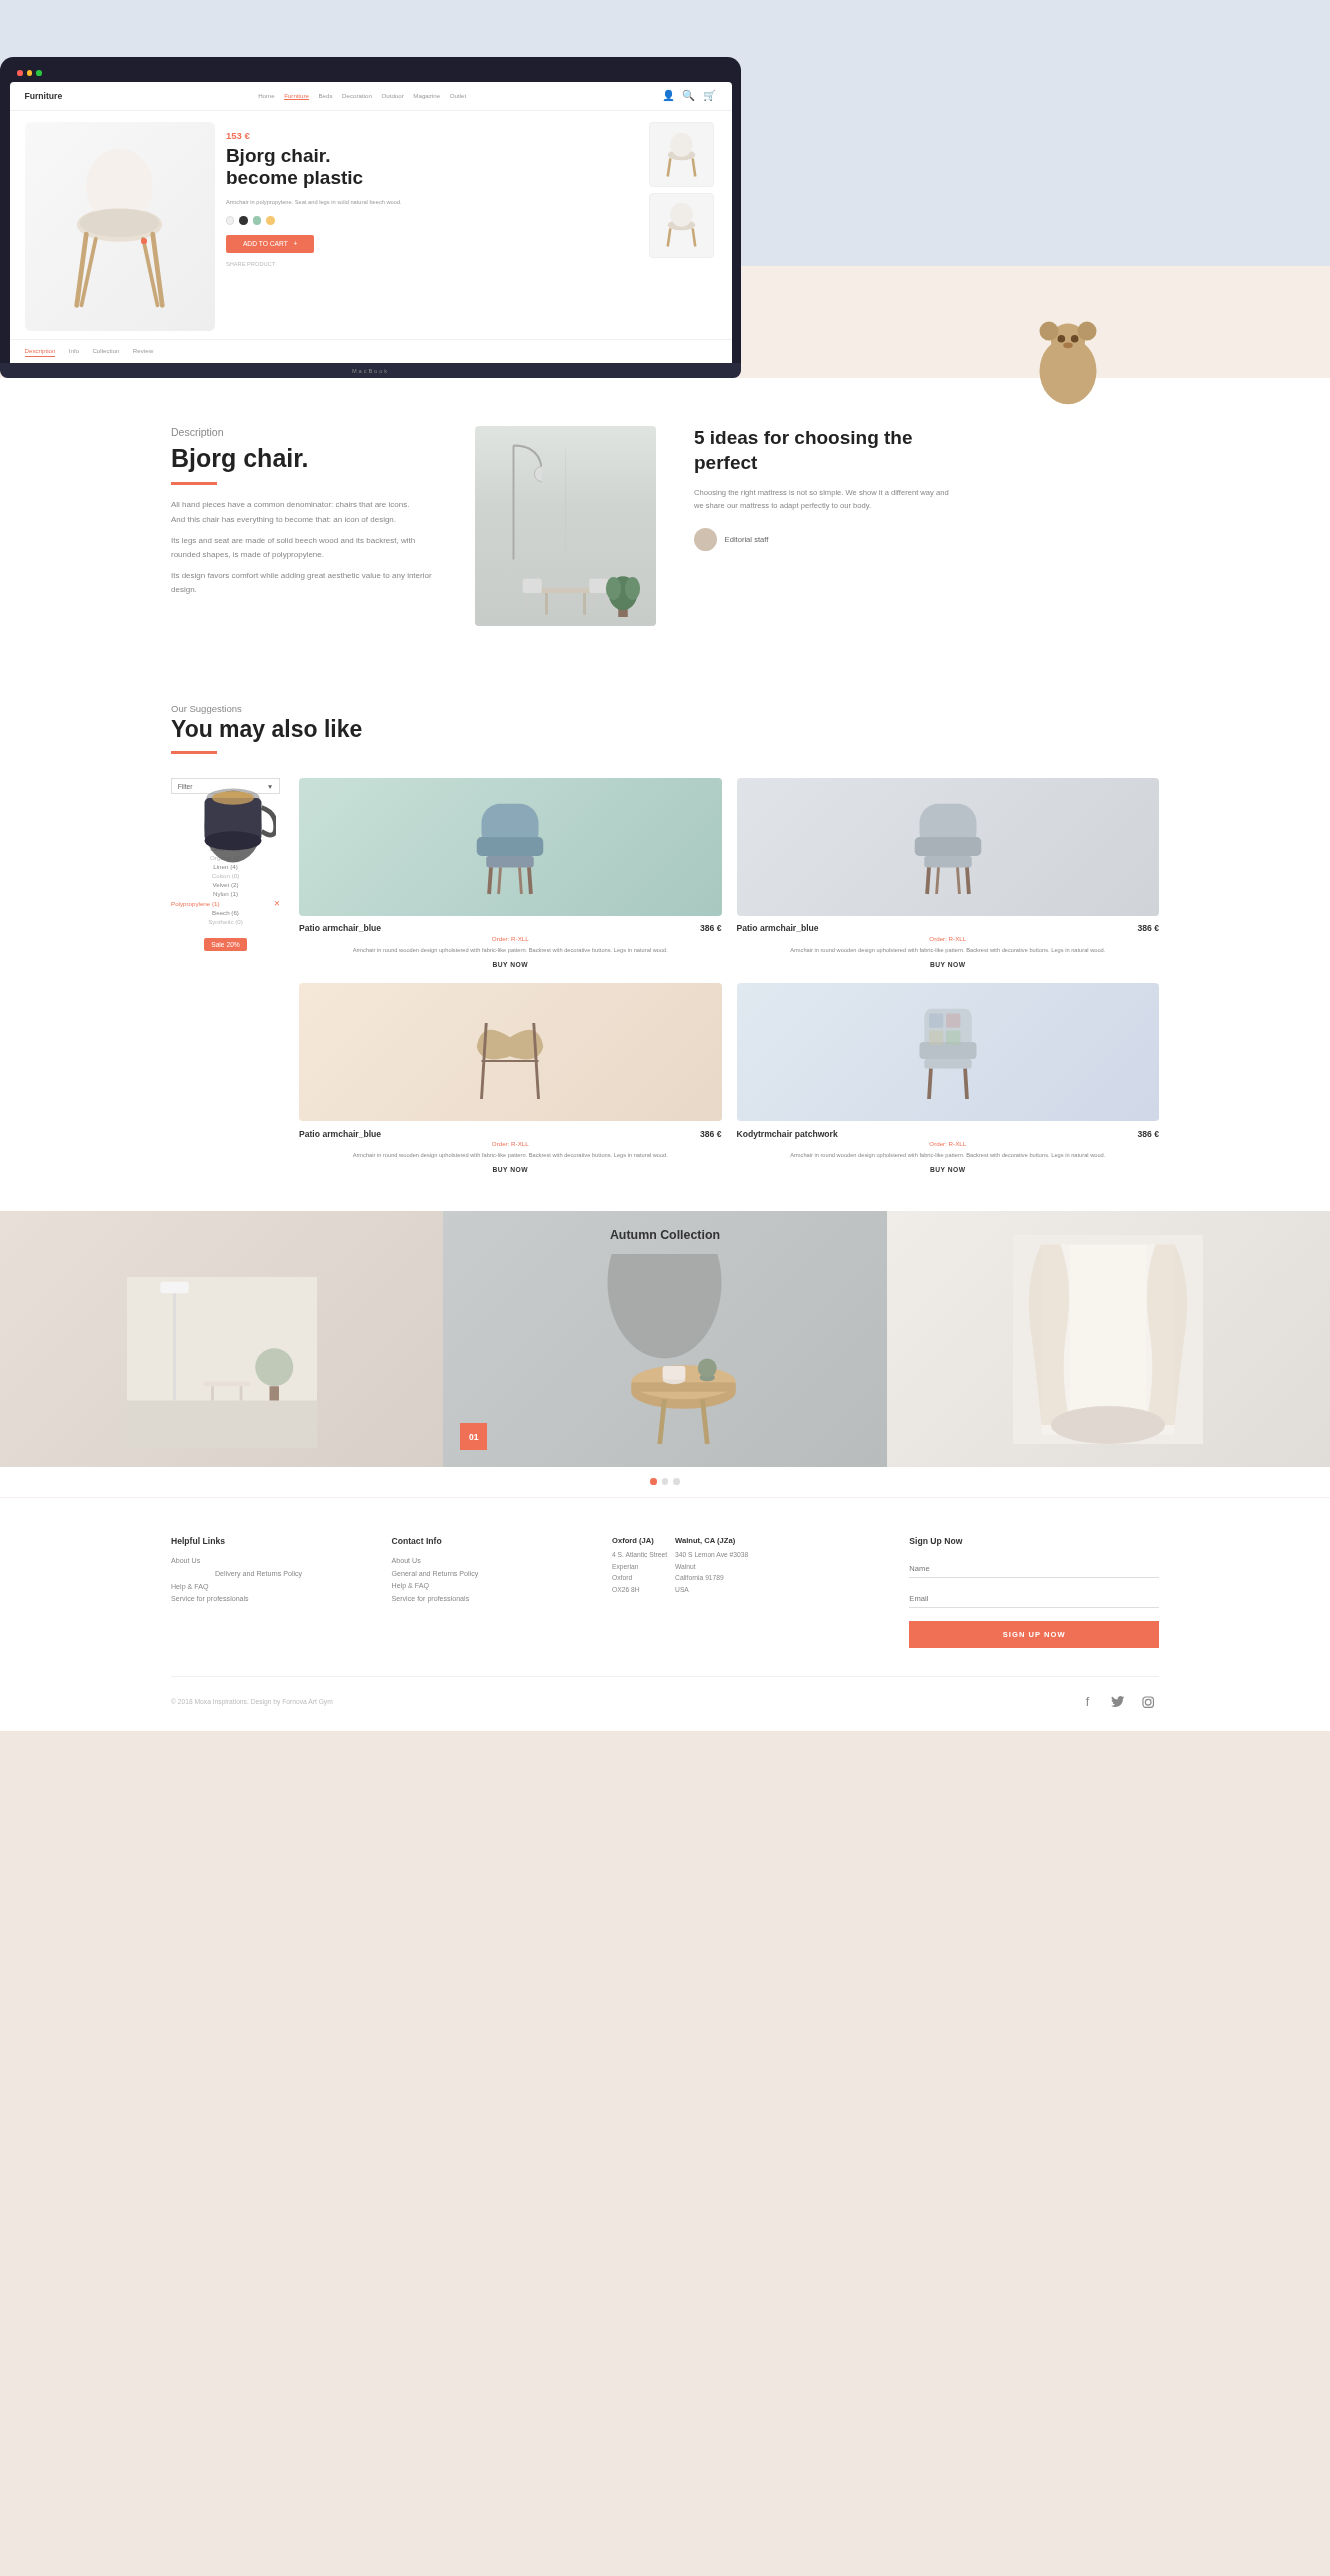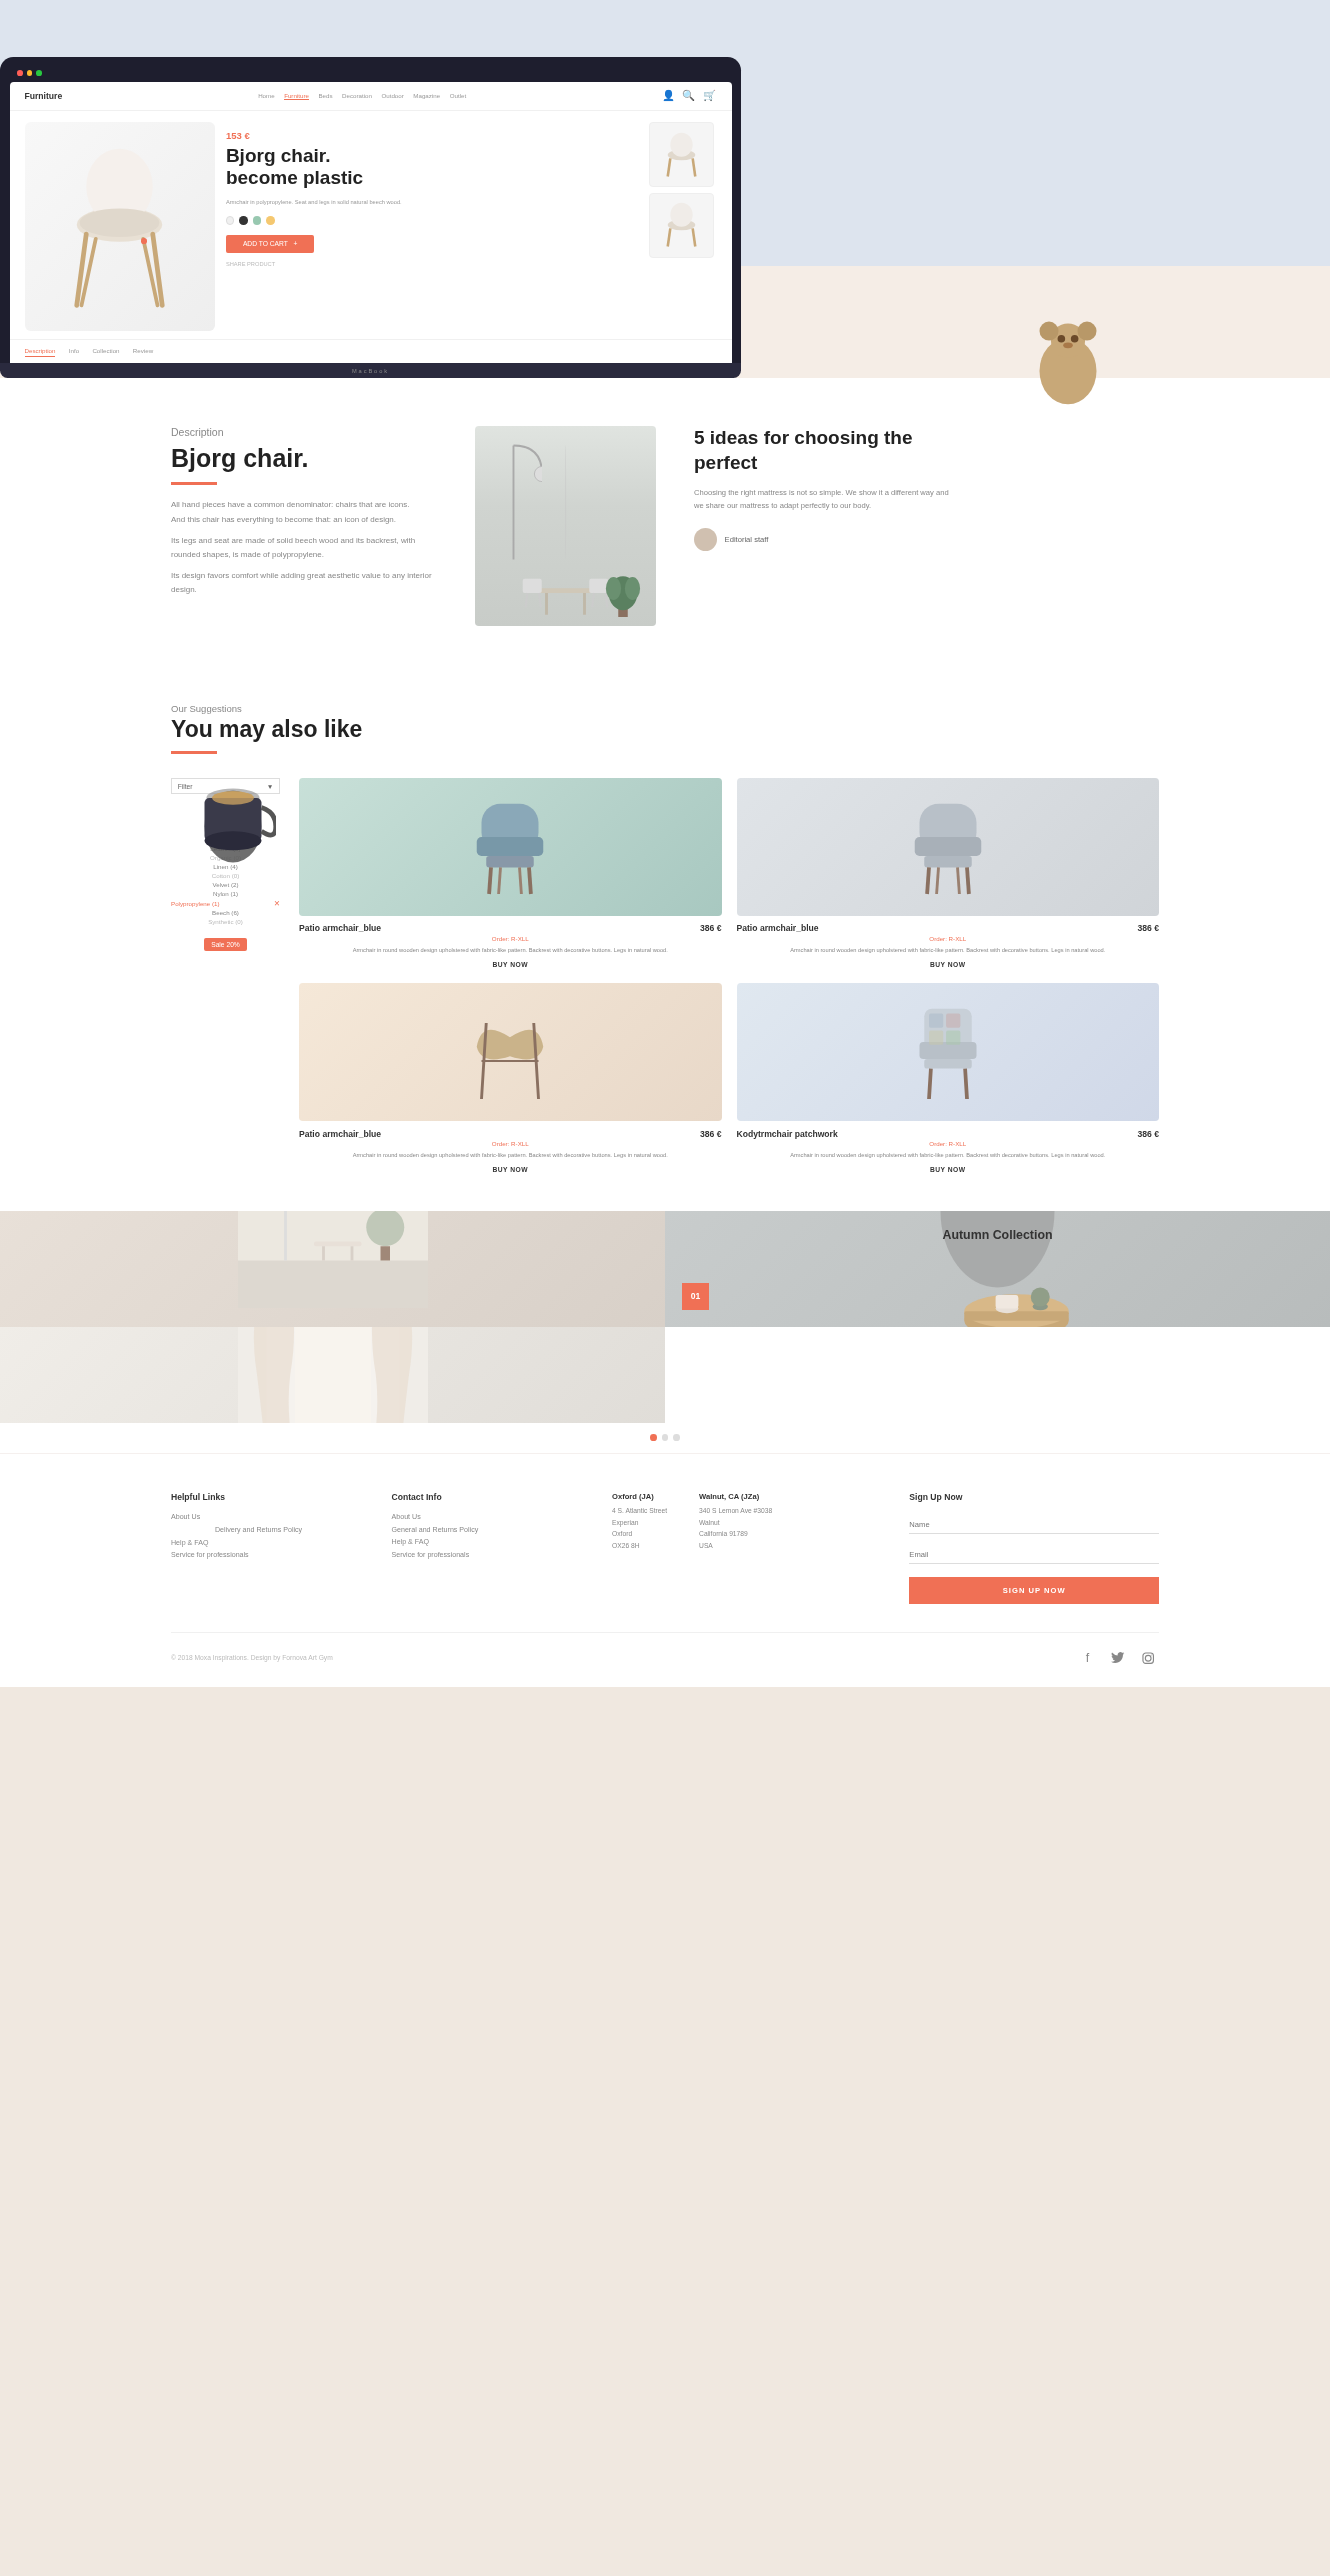--- a/index.html
+++ b/index.html
@@ -331,21 +331,21 @@
             <div style="font-size:6.2px;color:#f07055;margin-bottom:3.8px;">Order: R-XLL</div>
             <p style="font-size:5.7px;color:#888;line-height:1.6;margin-bottom:5.7px;">Armchair in round wooden design upholstered with fabric-like pattern. Backrest with decorative buttons. Legs in natural wood.</p>
             <div style="font-size:6.7px;font-weight:700;color:#333;cursor:pointer;letter-spacing:0.5px;">BUY NOW</div>
           </div>
 
         </div>
       </div>
     </div>
 
     <div style="width:100%;">
-      <div style="display:grid;grid-template-columns:1fr 1fr;height:212px;">
+      <div style="display:grid;grid-template-columns:1fr 1fr 1fr;height:256px;">
 
         <div style="background:linear-gradient(135deg,#e8e0d8,#d8d0c8);overflow:hidden;display:flex;align-items:flex-end;justify-content:center;padding-bottom:19px;">
           <svg width="190" height="171" viewBox="0 0 200 180">
 
             <rect x="0" y="0" width="200" height="180" fill="#ece8e0"></rect>
 
             <rect x="0" y="130" width="200" height="50" fill="#ddd8d0"></rect>
 
             <line x1="50" y1="10" x2="50" y2="130" stroke="#ddd" stroke-width="3"></line>
             <rect x="35" y="5" width="30" height="12" rx="3" fill="#f5f5f5"></rect>
@@ -417,21 +417,21 @@
         </div>
 
         <div>
           <div style="font-size:8.6px;font-weight:700;color:#333;margin-bottom:11.4px;">Contact Info</div>
           <div style="font-size:7.1px;color:#888;margin-bottom:4.8px;cursor:pointer;">About Us</div>
           <div style="font-size:7.1px;color:#888;margin-bottom:4px;cursor:pointer;">General and Returns Policy</div>
           <div style="font-size:7.1px;color:#888;margin-bottom:4.8px;cursor:pointer;">Help &amp; FAQ</div>
           <div style="font-size:7.1px;color:#888;margin-bottom:4.8px;cursor:pointer;">Service for professionals</div>
         </div>
 
-        <div style="display:flex;gap:32px;">
+        <div style="display:flex;gap:8px;">
           <div>
             <div style="font-size:7.6px;font-weight:600;color:#333;margin-bottom:4.8px;">Oxford (JA)</div>
             <div style="font-size:6.7px;color:#888;line-height:1.7;">4 S. Atlantic Street<br>Experian<br>Oxford<br>OX26 8H</div>
           </div>
           <div>
             <div style="font-size:7.6px;font-weight:600;color:#333;margin-bottom:4.8px;">Walnut, CA (JZa)</div>
             <div style="font-size:6.7px;color:#888;line-height:1.7;">340 S Lemon Ave #3038<br>Walnut<br>California 91789<br>USA</div>
           </div>
         </div>
 

